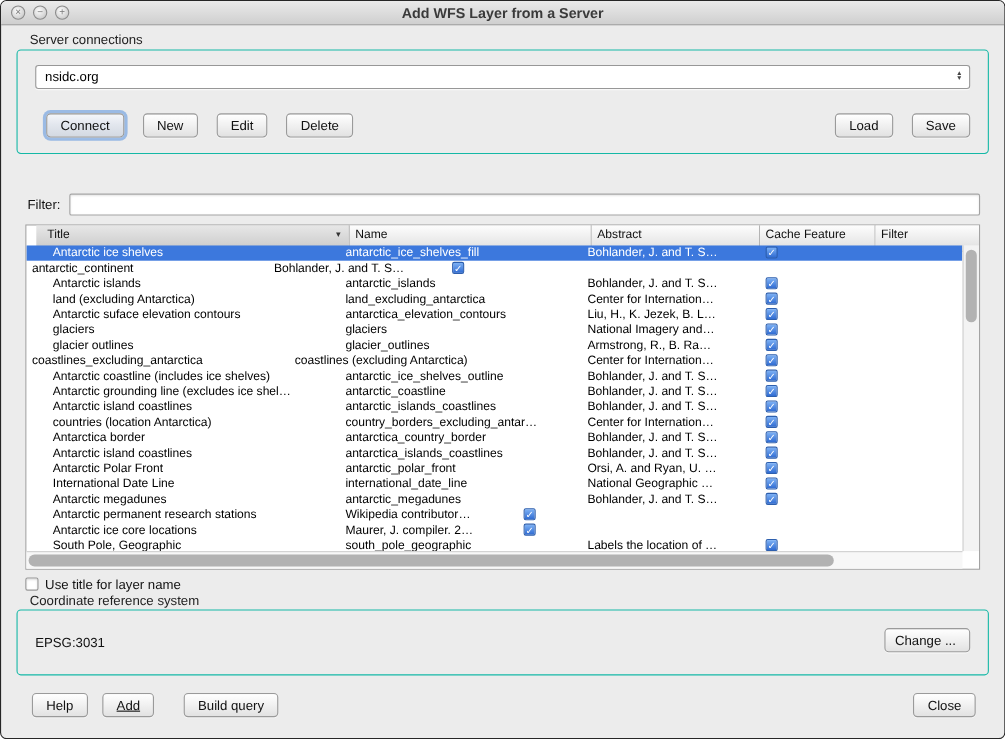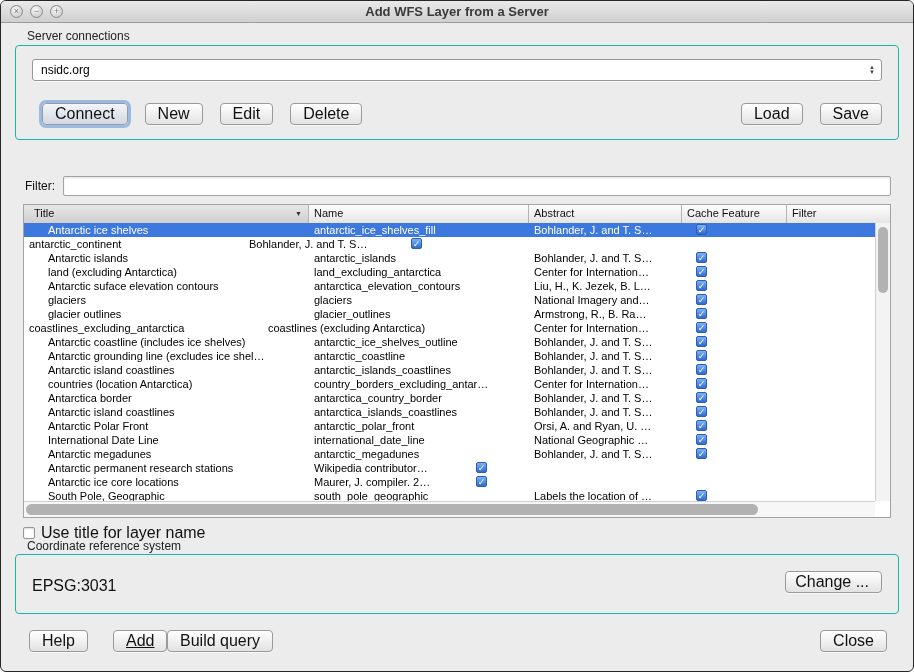--- a/index.html
+++ b/index.html
@@ -32,21 +32,21 @@
     background:#ffffff;border:1px solid #979797;border-radius:3px;
     display:flex;align-items:center;font-size:12px;padding-left:8px;color:#000;
     box-shadow:0 1px 0 rgba(255,255,255,.7);
   }
   .combo-arrows{
     margin-left:auto;width:16px;display:flex;flex-direction:column;align-items:center;
     font-size:6px;color:#444;line-height:5px;padding-right:2px;
   }
   
   .mac-btn{
-    height:22px;padding:0 12px;font-family:"Liberation Sans",sans-serif;font-size:16px;color:#111;
+    height:22px;padding:0 12px;font-family:"Liberation Sans",sans-serif;font-size:12px;color:#111;
     border:1px solid #9a9a9a;border-radius:4px;
     background:linear-gradient(#ffffff,#f2f2f2 45%,#e2e2e2);
     box-shadow:0 1px 0 rgba(255,255,255,.6);
   }
   .mac-btn.focus-ring{
     box-shadow:0 0 0 3px rgba(110,160,225,.65),0 1px 0 rgba(255,255,255,.6);
     background:linear-gradient(#f4f6fa,#e3e7ee 45%,#d3d9e2);
   }
   .btnrow{position:absolute;left:26px;right:16px;top:56px;height:23px;display:flex;gap:17px;align-items:center;}
   .btnrow .spacer{margin-left:auto;}
@@ -55,21 +55,21 @@
   .filter-input{
     position:absolute;left:62px;right:22px;top:175px;height:20px;
     border:1px solid #a3a3a3;border-radius:2px;background:#fff;
     font-size:12px;padding:0 4px;box-shadow:inset 0 1px 2px rgba(0,0,0,.12);
   }
   
   .table{
     position:absolute;left:22px;right:22px;top:203px;height:314px;
     border:1px solid #a3a3a3;background:#ffffff;
   }
-  .thead{display:flex;height:24px;position:relative;}
+  .thead{display:flex;height:24px;position:relative;margin-left:9px;}
   .th{
     border-right:1px solid #b4b4b4;border-bottom:1px solid #a3a3a3;
     background:linear-gradient(#fdfdfd,#dedede);
     font-size:11px;color:#111;line-height:17px;padding:0 5px;white-space:nowrap;overflow:hidden;
   }
   .th.sorted{background:linear-gradient(#e7e7e7,#c8c8c8);position:relative;padding-left:10px;}
   .sort-arrow{position:absolute;right:6px;top:0;font-size:7px;line-height:17px;color:#333;}
   .col-title{width:285px;}
   .col-name{width:220px;}
   .col-abstract{width:153px;}
@@ -91,27 +91,27 @@
     position:absolute;top:18px;right:0;width:15px;bottom:16px;
     background:#f3f3f3;border-left:1px solid #cfcfcf;
   }
   .vthumb{position:absolute;left:2px;right:2px;top:4px;height:66px;background:#b2b2b2;border-radius:6px;}
   .hscroll{
     position:absolute;left:0;right:15px;bottom:0;height:16px;
     background:#f7f7f7;border-top:1px solid #cfcfcf;
   }
   .hthumb{position:absolute;top:2px;bottom:2px;left:2px;width:86%;background:#b2b2b2;border-radius:6px;}
   
-  .use-title-row{position:absolute;left:22px;top:523px;display:flex;gap:6px;align-items:center;font-size:16px;color:#111;}
+  .use-title-row{position:absolute;left:22px;top:523px;display:flex;gap:6px;align-items:center;font-size:12px;color:#111;}
   .checkbox-sq{
     width:12px;height:12px;border:1px solid #969696;border-radius:2px;background:#fff;
     box-shadow:inset 0 1px 2px rgba(0,0,0,.15);
   }
   
-  .epsg{position:absolute;left:16px;top:22px;font-size:16px;color:#111;}
+  .epsg{position:absolute;left:16px;top:22px;font-size:12px;color:#111;}
   .change-btn{position:absolute;right:16px;top:16px;padding-left:9px;}
   
   .footer-btn{position:absolute;top:629px;}
 </style>
 </head>
 <body>
 
 <div class="window">
 
   <div class="titlebar">
@@ -309,17 +309,17 @@
     <span>Use title for layer name</span>
   </div>
 
   <div class="group-label" style="left:26px;top:538px;">Coordinate reference system</div>
   <div class="group-box" style="left:14px;right:14px;top:553px;height:60px;">
     <div class="epsg">EPSG:3031</div>
     <button class="mac-btn change-btn">Change ...</button>
   </div>
 
   <button class="mac-btn footer-btn" style="left:28px;">Help</button>
-  <button class="mac-btn footer-btn" style="left:112px;text-decoration:underline;">Add</button>
+  <button class="mac-btn footer-btn" style="left:92px;text-decoration:underline;">Add</button>
   <button class="mac-btn footer-btn" style="left:166px;">Build query</button>
   <button class="mac-btn footer-btn" style="right:26px;left:auto;">Close</button>
 
 </div>
 
 </body></html>

